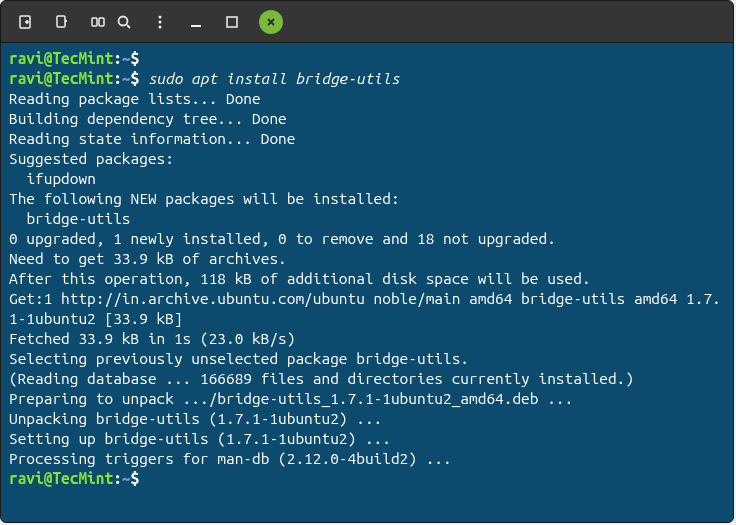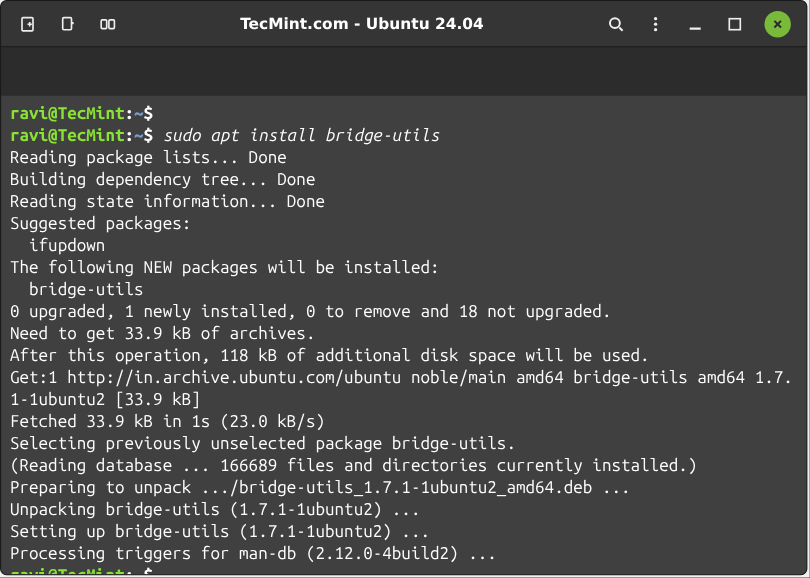--- a/index.html
+++ b/index.html
@@ -66,30 +66,29 @@
       border-radius: 50%;
       background: #7aba3a;
       display: flex;
       align-items: center;
       justify-content: center;
       cursor: pointer;
     }
     .close-btn svg { width: 10px; height: 10px; }
     .terminal {
       flex: 1;
-      background: #404040;
+      background: #0c4a6e;
       padding: 6px 8px;
       font-family: "Ubuntu Mono", "DejaVu Sans Mono", monospace;
       font-size: 15.5px;
       line-height: 20px;
       color: #ffffff;
       overflow: hidden;
       white-space: pre-wrap;
       word-break: break-all;
-      margin-top: 44px;
     }
     .prompt-user { color: #8ae234; font-weight: bold; }
     .prompt-colon { color: #ffffff; font-weight: bold; }
     .prompt-path { color: #729fcf; font-weight: bold; }
     .cmd { color: #ffffff; font-style: italic; }
     .out { color: #ffffff; }
     .line { display: block; }
   </style>
 </head>
 <body>
@@ -109,21 +108,20 @@
           <path d="M12 6 v2 M11 7 h2"></path>
         </svg>
       </div>
       <div class="tb-icon">
         <svg viewBox="0 0 16 16" fill="none" stroke="currentColor" stroke-width="1.5">
           <rect x="2" y="4" width="5" height="8" rx="1"></rect>
           <rect x="9" y="4" width="5" height="8" rx="1"></rect>
         </svg>
       </div>
     </div>
-    <div class="tb-center">TecMint.com - Ubuntu 24.04</div>
     <div class="tb-right">
       <div class="tb-icon">
         <svg viewBox="0 0 16 16" fill="none" stroke="currentColor" stroke-width="1.8">
           <circle cx="7" cy="7" r="4.5"></circle>
           <path d="M11 11 L14 14"></path>
         </svg>
       </div>
       <div class="tb-icon">
         <svg viewBox="0 0 16 16" fill="currentColor">
           <circle cx="8" cy="3" r="1.5"></circle>

